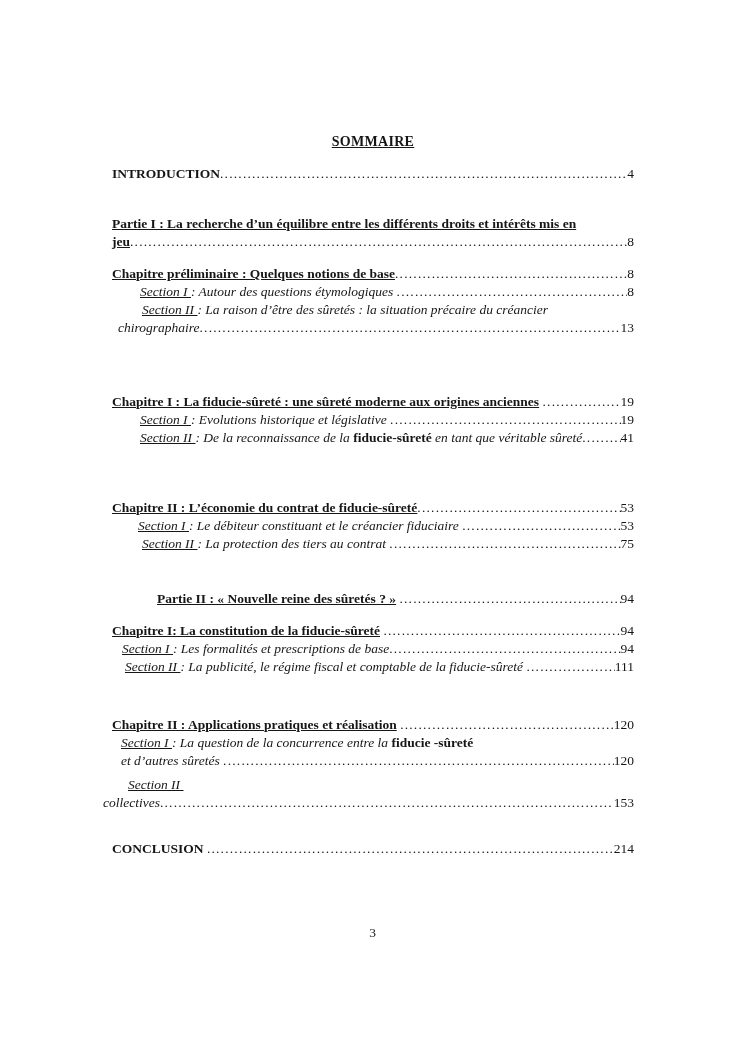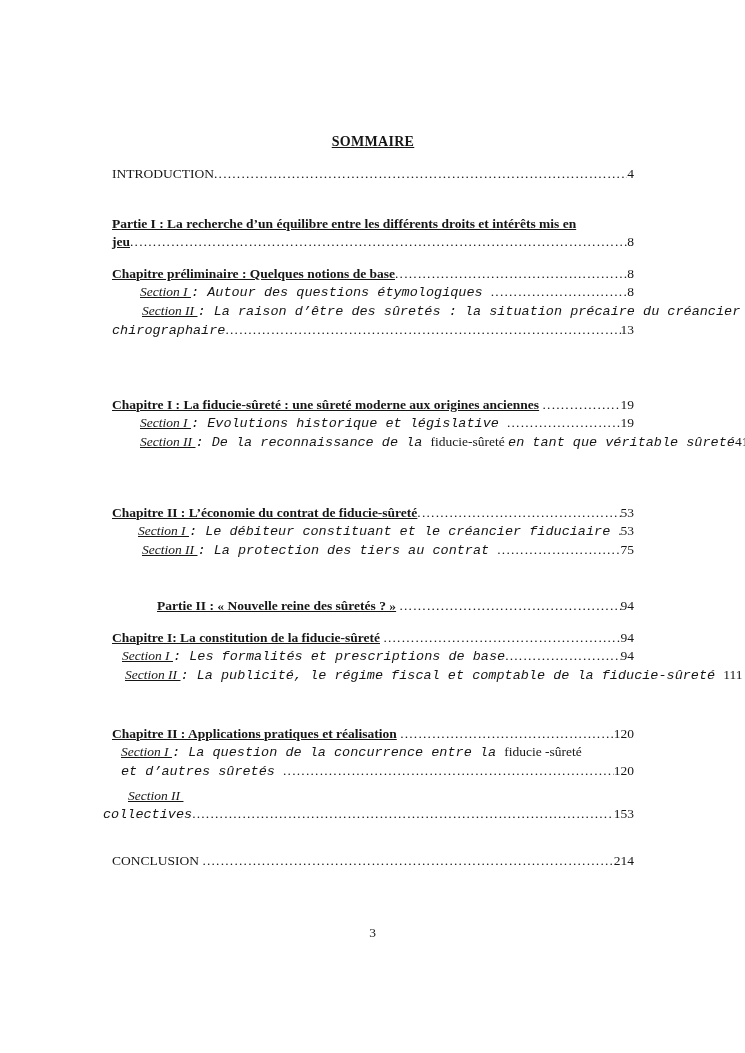--- a/index.html
+++ b/index.html
@@ -28,23 +28,23 @@
   }
   .toc { margin-top:0; }
   .entry { margin:0; }
   .line {
     display:flex;
     align-items:baseline;
     line-height:18px;
     white-space:pre;
   }
   .seg { flex:0 0 auto; }
-  .regular { font-style:normal; font-weight:normal; }
+  .regular { font-style:normal; font-weight:bold; }
   .bold-underline { font-weight:bold; text-decoration:underline; }
-  .italic { font-style:italic;font-family:Liberation Mono, monospace; }
+  .italic { font-style:italic; }
   .italic-underline { font-style:italic; text-decoration:underline; }
   .dots {
     flex:1 1 auto;
     min-width:0;
     overflow:hidden;
     letter-spacing:1.2px;
     white-space:nowrap;
   }
   .pg { flex:0 0 auto; }
   .pagenum {
@@ -69,21 +69,21 @@
         <div class="line"><span class="seg bold-underline">jeu</span><span class="dots">................................................................................................................................................................................................................................................</span><span class="pg">8</span></div>
       </div>
       <div class="entry" style="margin-top: 14px;">
         <div class="line"><span class="seg bold-underline">Chapitre préliminaire : Quelques notions de base</span><span class="dots">................................................................................................................................................................................................................................................</span><span class="pg">8</span></div>
       </div>
       <div class="entry">
         <div class="line" style="margin-left: 28px;"><span class="seg italic-underline">Section I </span><span class="seg italic">: Autour des questions étymologiques </span><span class="dots">................................................................................................................................................................................................................................................</span><span class="pg">8</span></div>
       </div>
       <div class="entry">
         <div class="line" style="margin-left: 30px;"><span class="seg italic-underline">Section II </span><span class="seg italic">: La raison d’être des sûretés : la situation précaire du créancier</span></div>
-        <div class="line" style=""><span class="seg italic">chirographaire</span><span class="dots">................................................................................................................................................................................................................................................</span><span class="pg">13</span></div>
+        <div class="line" style="margin-left: 6px;"><span class="seg italic">chirographaire</span><span class="dots">................................................................................................................................................................................................................................................</span><span class="pg">13</span></div>
       </div>
       <div class="entry" style="margin-top: 56px;">
         <div class="line"><span class="seg bold-underline">Chapitre I : La fiducie-sûreté : une sûreté moderne aux origines anciennes</span><span class="seg regular"> </span><span class="dots">................................................................................................................................................................................................................................................</span><span class="pg">19</span></div>
       </div>
       <div class="entry">
         <div class="line" style="margin-left: 28px;"><span class="seg italic-underline">Section I </span><span class="seg italic">: Evolutions historique et législative </span><span class="dots">................................................................................................................................................................................................................................................</span><span class="pg">19</span></div>
       </div>
       <div class="entry">
         <div class="line" style="margin-left: 28px;"><span class="seg italic-underline">Section II </span><span class="seg italic">: De la reconnaissance de la </span><span class="seg regular">fiducie-sûreté </span><span class="seg italic">en tant que véritable sûreté</span><span class="dots">................................................................................................................................................................................................................................................</span><span class="pg">41</span></div>
       </div>

